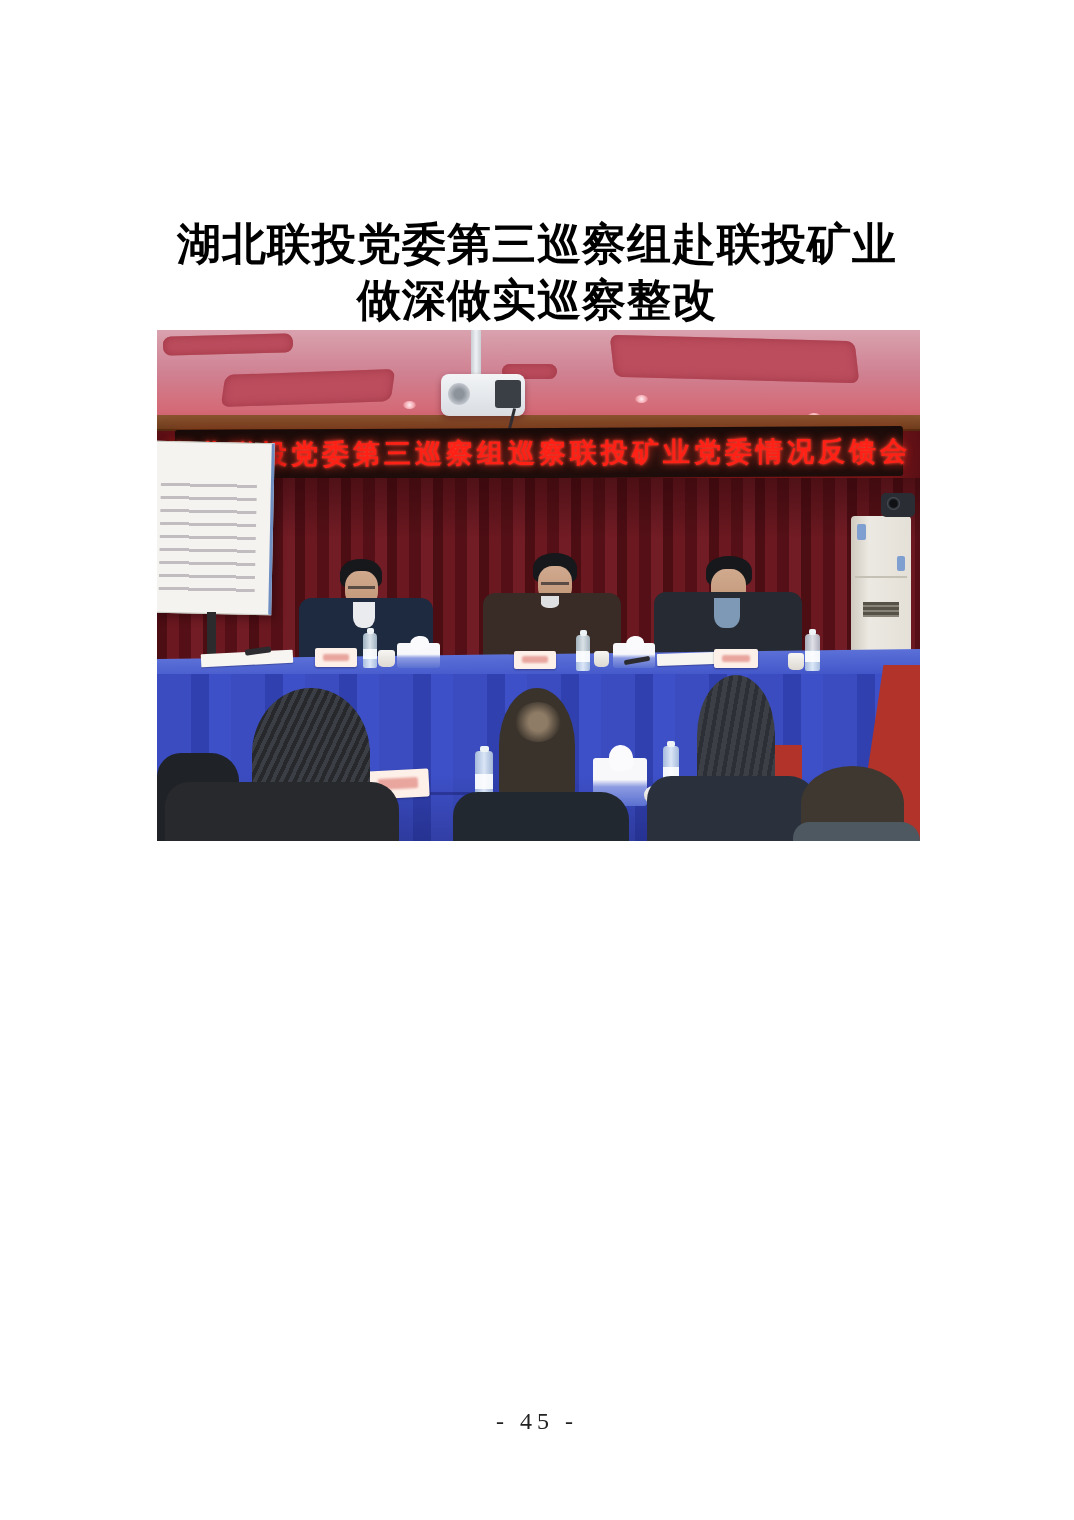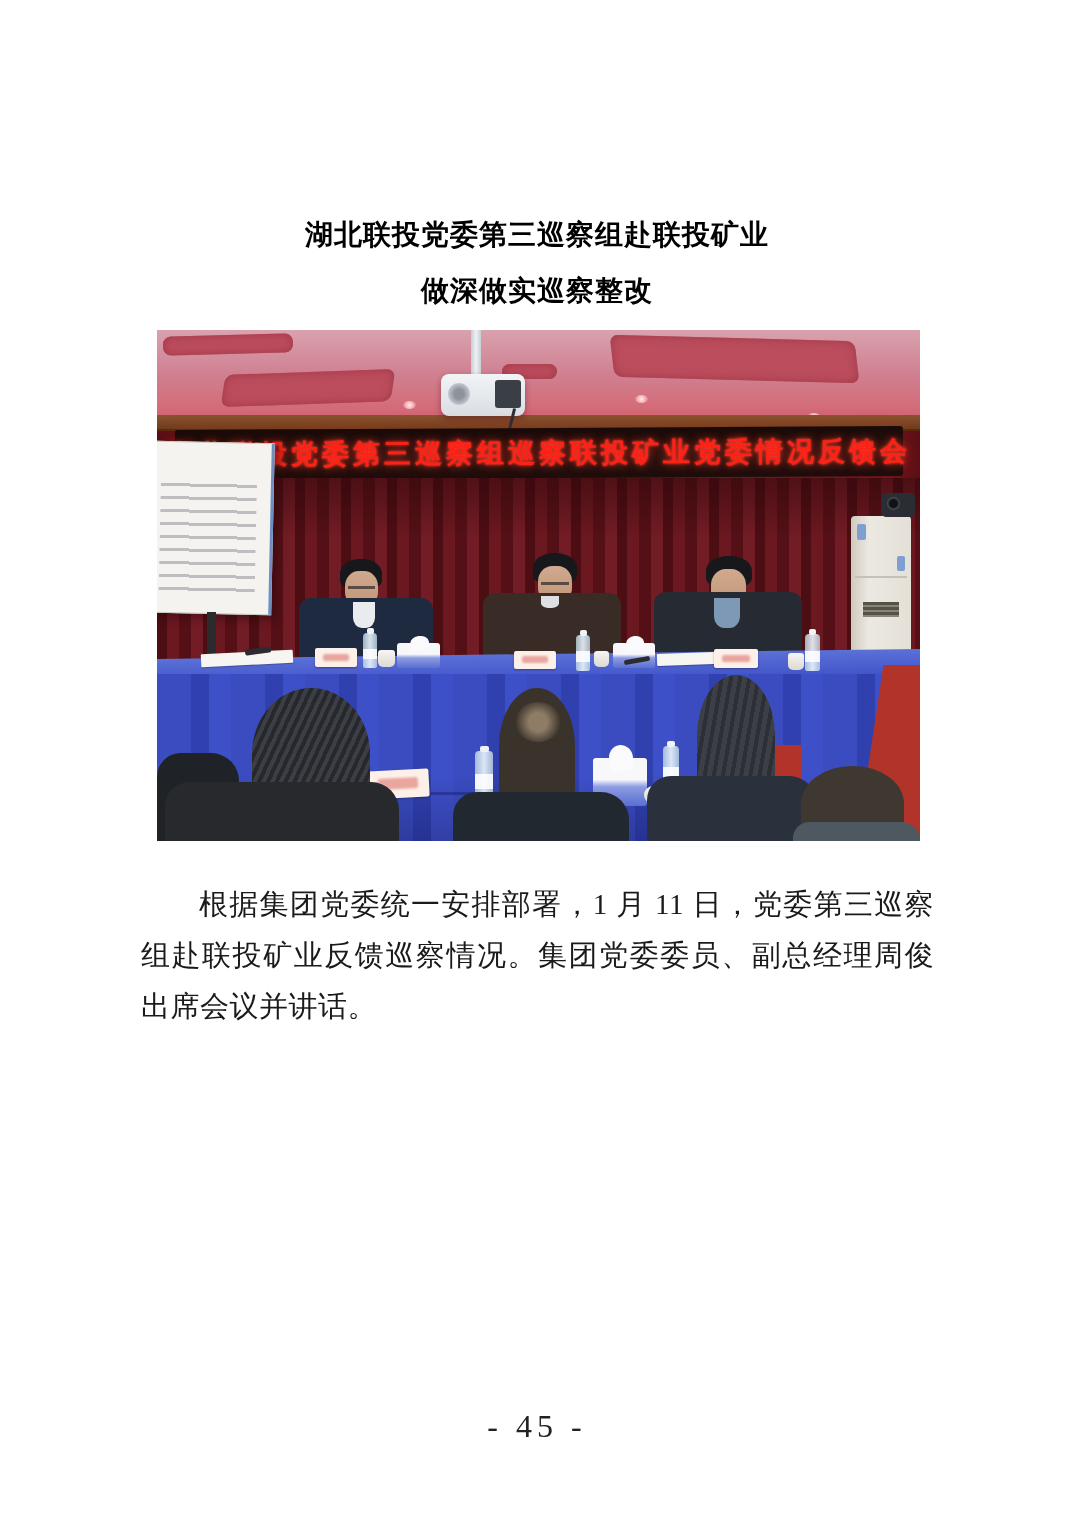--- a/index.html
+++ b/index.html
@@ -2,27 +2,27 @@
 <html><head>
 <meta charset="utf-8">
 <style>
   html,body{margin:0;padding:0;background:#ffffff;}
   .page{position:relative;width:1074px;height:1520px;background:#ffffff;overflow:hidden;
         font-family:"Liberation Serif","DejaVu Serif",serif;color:#1a1a1a;}
   .abs{position:absolute;}
 
   
   .doc-title{position:absolute;left:0;top:188px;width:1074px;text-align:center;
-             font-weight:bold;font-size:28px;line-height:56px;letter-spacing:1px;color:#000;}
+             font-weight:bold;font-size:44px;line-height:56px;letter-spacing:1px;color:#000;}
   .doc-title span{display:block;}
   .bodytext{position:absolute;left:141px;top:879px;width:793px;
             font-size:29px;line-height:51px;letter-spacing:.5px;text-align:justify;}
   .bodytext p{margin:0;text-indent:2em;}
   .page-number{position:absolute;left:0;top:1408px;width:1074px;text-align:center;
-               font-size:32px;letter-spacing:5px;color:#222;}
+               font-size:24px;letter-spacing:5px;color:#222;}
 
   
   .photo{position:absolute;left:157px;top:330px;width:763px;height:511px;overflow:hidden;
          margin:0;padding:0;background:#5a1016;}
 
   .ceiling{left:0;top:0;width:763px;height:96px;
            background:linear-gradient(180deg,#d9a2ae 0%,#cf8192 45%,#d46f7c 75%,#cf5f6b 100%);}
   .ceil-panel{background:#bb4d5d;border-radius:8px;box-shadow:inset 0 0 10px #a23847;}
   .downlight{border-radius:50%;background:radial-gradient(circle,#ffeef0 0%,#f4aab2 55%,rgba(244,170,178,0) 100%);}
 
@@ -209,17 +209,16 @@
     <div class="abs aud-hair" style="left:342px;top:358px;width:76px;height:116px;background:#3a332b;"></div>
     <div class="abs" style="left:358px;top:372px;width:46px;height:40px;border-radius:50%;background:radial-gradient(circle,#8f7c66 30%,rgba(143,124,102,0) 75%);"></div>
     <div class="abs aud-body" style="left:296px;top:462px;width:176px;height:49px;background:#222830;"></div>
     <div class="abs aud-hair" style="left:540px;top:345px;width:78px;height:122px;background:repeating-linear-gradient(100deg,#3c4046 0 5px,#2c2f35 5px 9px);"></div>
     <div class="abs aud-body" style="left:490px;top:446px;width:170px;height:65px;background:#2a313c;"></div>
     <div class="abs aud-hair" style="left:644px;top:436px;width:103px;height:75px;background:#3f3830;"></div>
     <div class="abs aud-body" style="left:636px;top:492px;width:127px;height:19px;background:#4e5861;"></div>
   </figure>
 
   <div class="bodytext">
-    <p>根据集团党委统一安排部署，1 月 11 日，党委第三巡察组赴联投矿业反馈巡察情况。集团党委委员、副总经理周俊出席会议并讲话。</p>
   </div>
 
   <div class="page-number">- 45 -</div>
 </div>
 
 </body></html>

